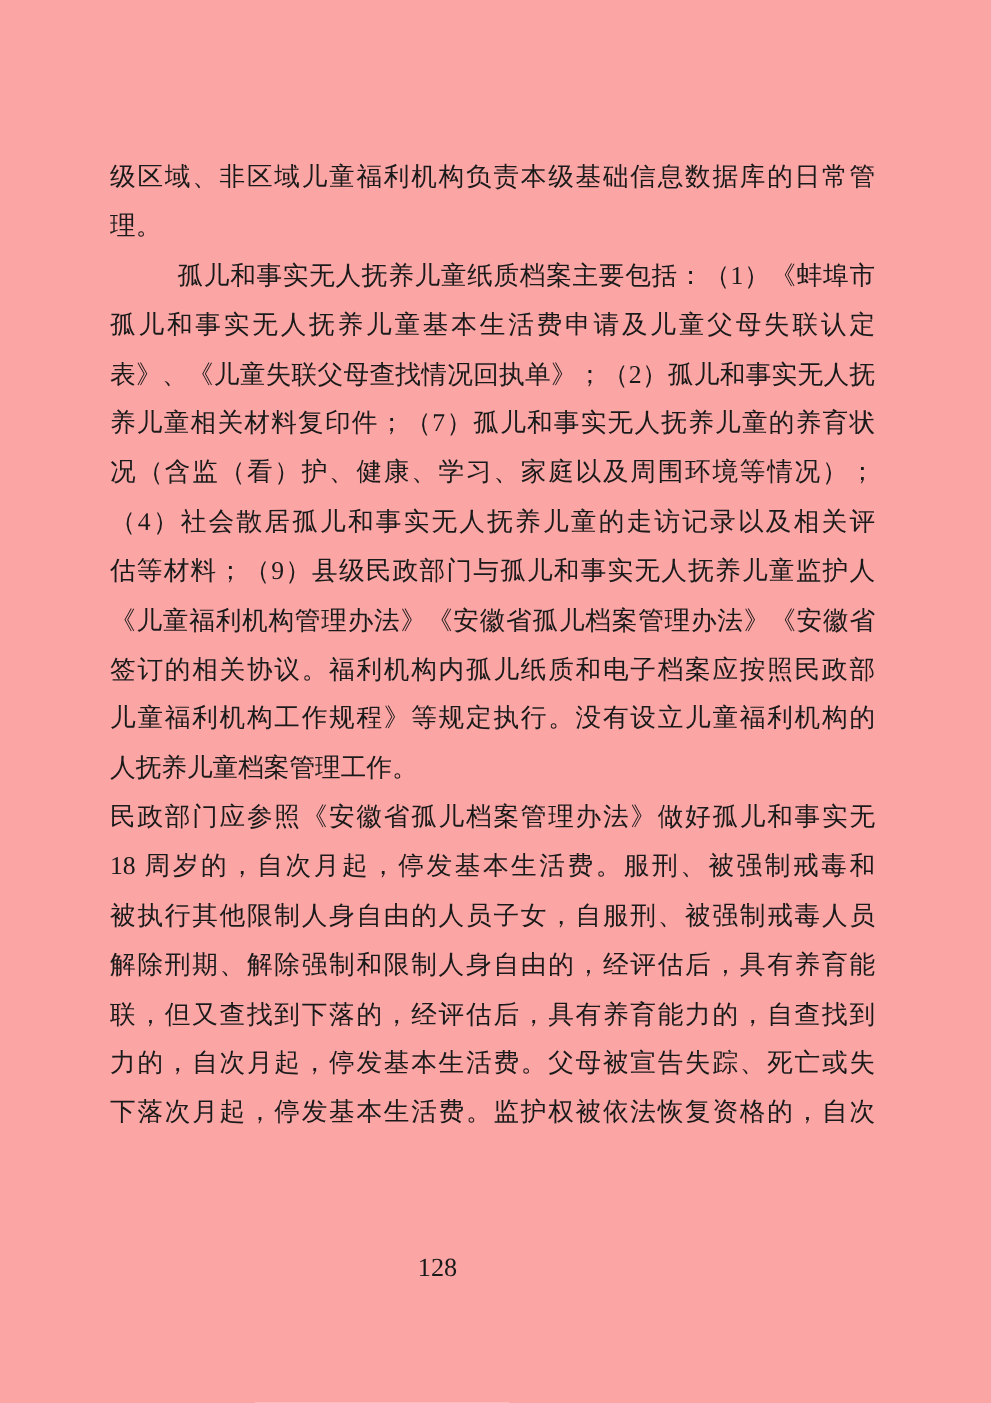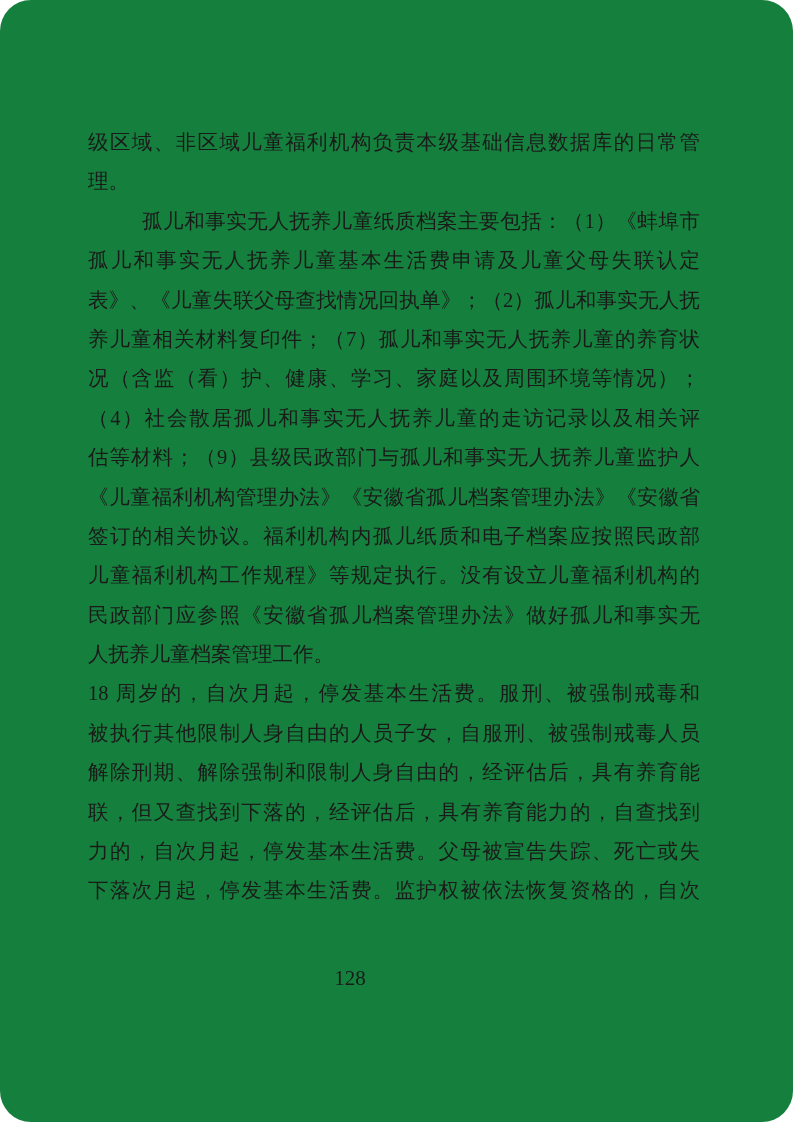--- a/index.html
+++ b/index.html
@@ -11,22 +11,21 @@
     height: 1122px;
     position: relative;
     background: #ffffff;
     overflow: hidden;
     font-family: "Liberation Serif", "DejaVu Serif", serif;
     color: #1a1a1a;
   }
   .doc-page {
     position: absolute;
     inset: 0;
-    background: #15803d;
-    border-radius: 31px;
+    background: #fca5a5;
   }
   .textblock {
     position: absolute;
     left: 88px;
     top: 123px;
     width: 612px;
   }
   .line {
     font-size: 20.5px;
     line-height: 39.4px;
@@ -38,21 +37,21 @@
     font-weight: 400;
   }
   .line.para-end {
     text-align-last: left;
   }
   .line.indent {
     text-indent: 54px;
   }
   .pagenum {
     position: absolute;
-    top: 965px;
+    top: 1001px;
     left: 0;
     width: 700px;
     text-align: center;
     font-size: 21px;
     line-height: 26px;
     color: #1a1a1a;
   }
 </style>
 </head>
 <body>
@@ -66,22 +65,22 @@
     <div class="line indent">孤儿和事实无人抚养儿童纸质档案主要包括：（1）《蚌埠市</div>
     <div class="line">孤儿和事实无人抚养儿童基本生活费申请及儿童父母失联认定</div>
     <div class="line">表》、《儿童失联父母查找情况回执单》；（2）孤儿和事实无人抚</div>
     <div class="line">养儿童相关材料复印件；（7）孤儿和事实无人抚养儿童的养育状</div>
     <div class="line">况（含监（看）护、健康、学习、家庭以及周围环境等情况）；</div>
     <div class="line">（4）社会散居孤儿和事实无人抚养儿童的走访记录以及相关评</div>
     <div class="line">估等材料；（9）县级民政部门与孤儿和事实无人抚养儿童监护人</div>
     <div class="line">《儿童福利机构管理办法》《安徽省孤儿档案管理办法》《安徽省</div>
     <div class="line">签订的相关协议。福利机构内孤儿纸质和电子档案应按照民政部</div>
     <div class="line">儿童福利机构工作规程》等规定执行。没有设立儿童福利机构的</div>
+    <div class="line para-end">人抚养儿童档案管理工作。</div>
     <div class="line">民政部门应参照《安徽省孤儿档案管理办法》做好孤儿和事实无</div>
-    <div class="line para-end">人抚养儿童档案管理工作。</div>
 
     <div class="line">18 周岁的，自次月起，停发基本生活费。服刑、被强制戒毒和</div>
     <div class="line">被执行其他限制人身自由的人员子女，自服刑、被强制戒毒人员</div>
     <div class="line">解除刑期、解除强制和限制人身自由的，经评估后，具有养育能</div>
     <div class="line">联，但又查找到下落的，经评估后，具有养育能力的，自查找到</div>
     <div class="line">力的，自次月起，停发基本生活费。父母被宣告失踪、死亡或失</div>
     <div class="line">下落次月起，停发基本生活费。监护权被依法恢复资格的，自次</div>
 
   </div>
 

